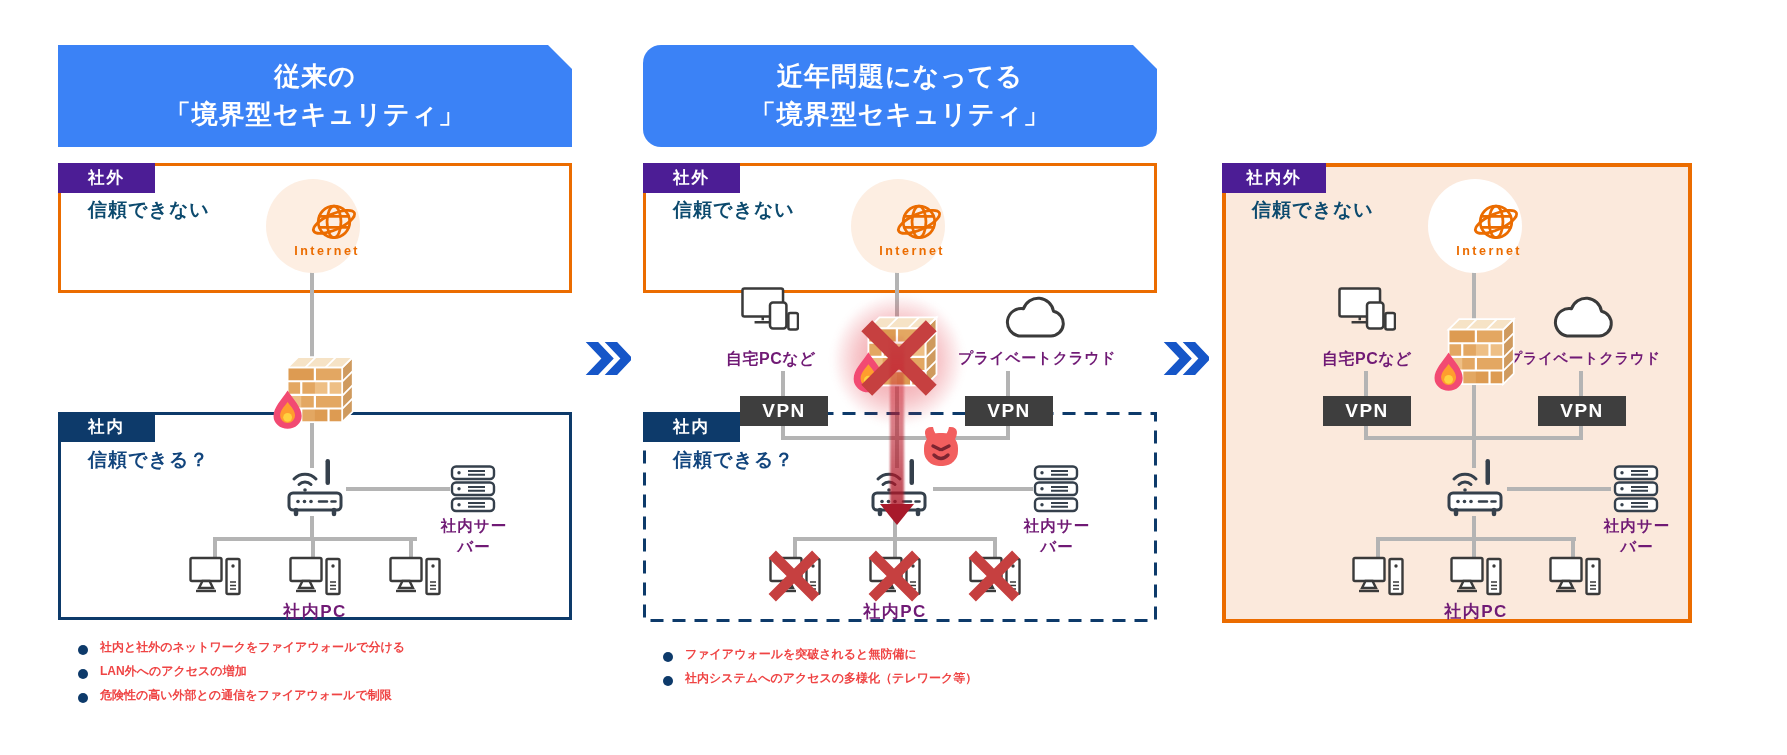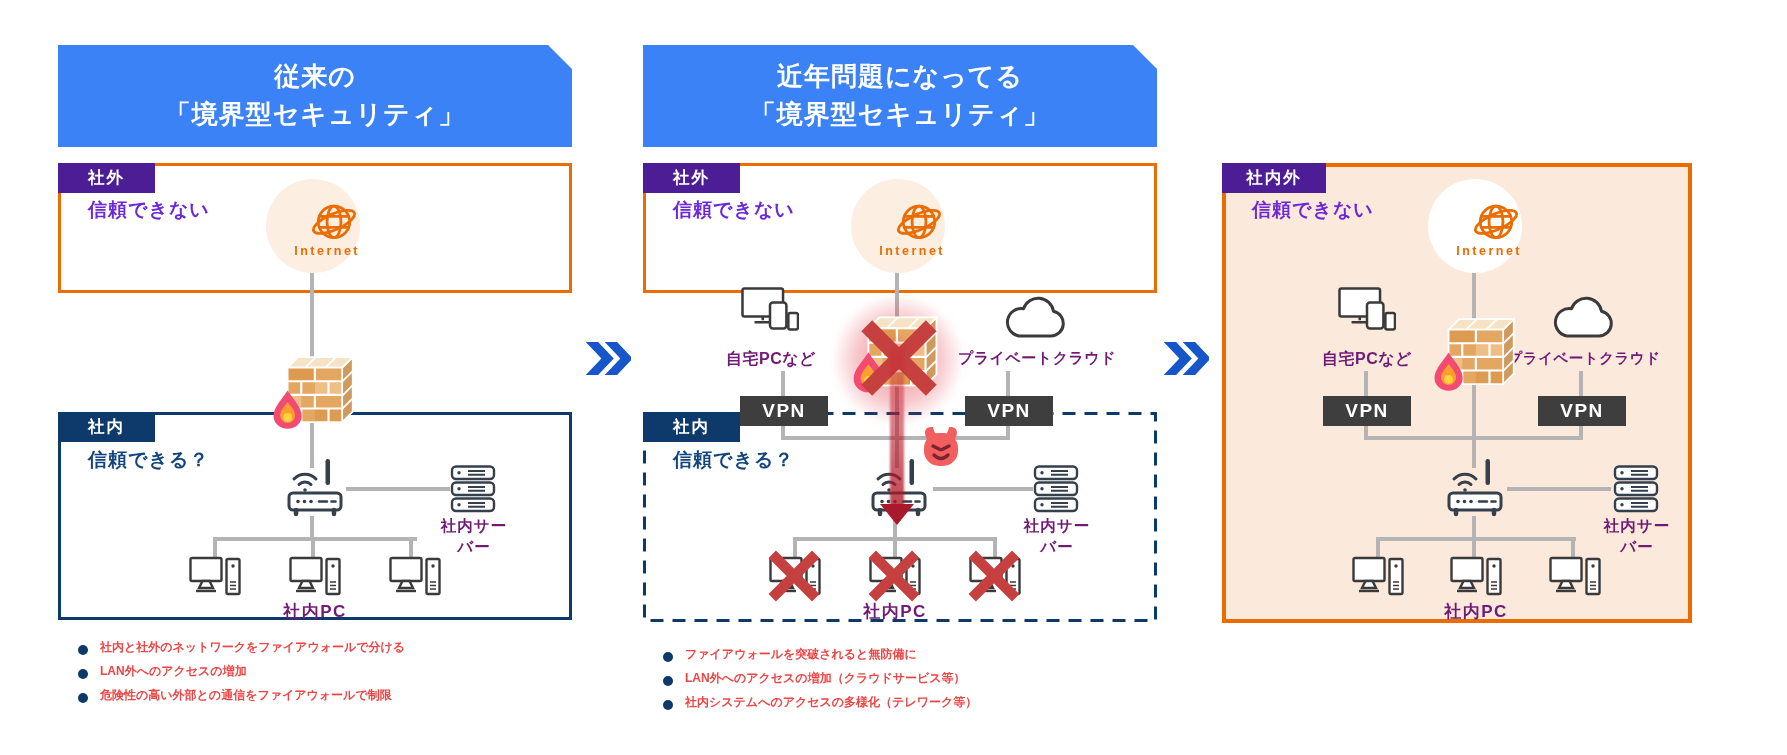--- a/index.html
+++ b/index.html
@@ -16,21 +16,21 @@
   
   .zbox{position:absolute;box-sizing:border-box;background:transparent;z-index:1;}
   .b-orange{border:3px solid #eb6c00;}
   .b-navy{border:3px solid #0d3a6a;}
   .bigbox{border:4px solid #eb6c00;background:#fbe9dc;}
   .tag{position:absolute;display:flex;align-items:center;justify-content:center;color:#fff;
        font-weight:bold;font-size:16.5px;letter-spacing:2px;z-index:4;}
   .tag-orange{background:#4c1d95;}
   .tag-navy{background:#0d3a6a;}
   .cap{position:absolute;font-weight:bold;font-size:19px;letter-spacing:1px;z-index:2;}
-  .cap-orange{color:#6d28d9;}
+  .cap-orange{color:#0c4a6e;}
   .cap-navy{color:#12457d;}
   
   .inet{position:absolute;width:94px;height:94px;border-radius:50%;background:#fdeee2;
         display:flex;flex-direction:column;align-items:flex-end;justify-content:center;z-index:2;}
   .inet-white{background:#fff;}
   .inet-label{font-size:12.5px;font-weight:bold;letter-spacing:2.5px;color:#eb6c00;margin-top:-2px;}
   
   .gline{position:absolute;background:#b4b4b4;z-index:1;}
   
   .ic{position:absolute;z-index:2;}
@@ -222,21 +222,21 @@
           <span class="btxt">危険性の高い外部との通信をファイアウォールで制限</span>
         </div>
     </div>
   </section>
 
   <svg class="chev" style="left:583px;top:342px;" width="50" height="33" viewBox="0 0 56 40">
       <use href="#ic-chev"></use>
     </svg>
 
   <section class="panel" style="left:643px;width:514px;">
-    <header class="hdr hdr-gray" style="left:0;top:45px;width:514px;height:102px;">
+    <header class="hdr hdr-gray" style="left:0;top:45px;width:514px;height:102px;border-radius:18px;">
       <div>近年問題になってる</div>
       <div>「境界型セキュリティ」</div>
     </header>
 
     <div class="zbox b-orange" style="left:0;top:163px;width:514px;height:130px;"></div>
     <div class="tag tag-orange" style="left:0;top:163px;width:97px;height:30px;">社外</div>
     <div class="cap cap-orange" style="left:30px;top:197px;">信頼できない</div>
 
     <div class="inet" style="left:208px;top:179px;">
       <svg width="52" height="52">
@@ -319,24 +319,20 @@
       </svg>
     <div class="dev-label" style="left:192px;top:600px;width:120px;font-size:17px;letter-spacing:1.5px;">社内PC</div>
 
     <div class="bullets" style="left:20px;top:645px;">
       <div class="brow">
           <span class="bdot"></span>
           <span class="btxt">ファイアウォールを突破されると無防備に</span>
         </div>
       <div class="brow">
           <span class="bdot"></span>
-          <span class="btxt">LAN外へのアクセスの増加（クラウドサービス等）</span>
-        </div>
-      <div class="brow">
-          <span class="bdot"></span>
           <span class="btxt">社内システムへのアクセスの多様化（テレワーク等）</span>
         </div>
     </div>
   </section>
 
   <svg class="chev" style="left:1161px;top:342px;" width="50" height="33" viewBox="0 0 56 40">
       <use href="#ic-chev"></use>
     </svg>
 
   <section class="panel" style="left:1222px;width:470px;">

